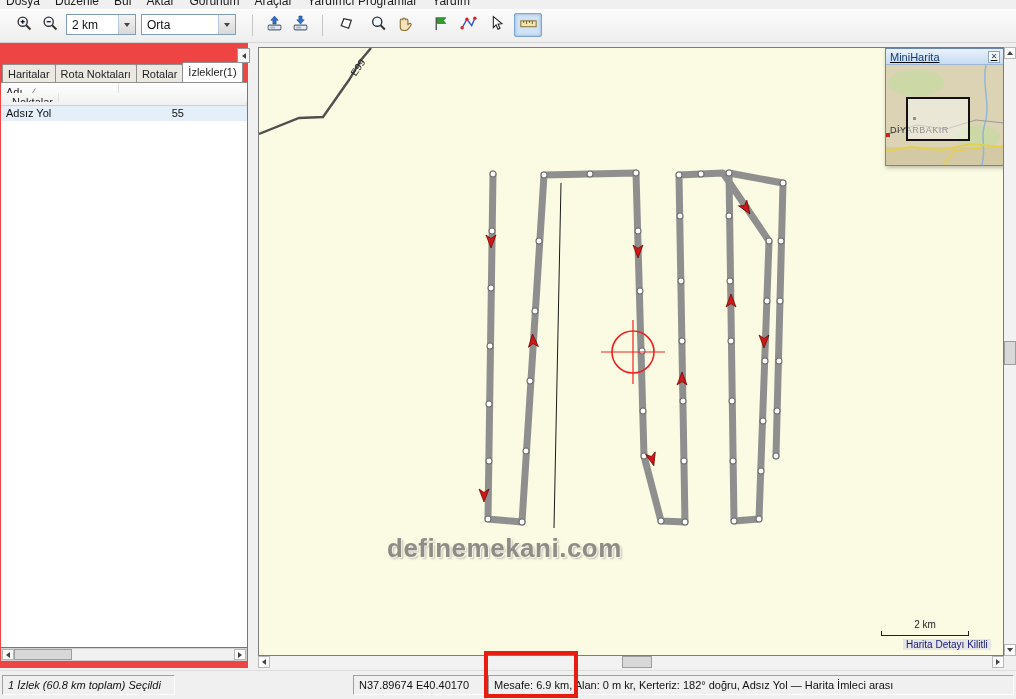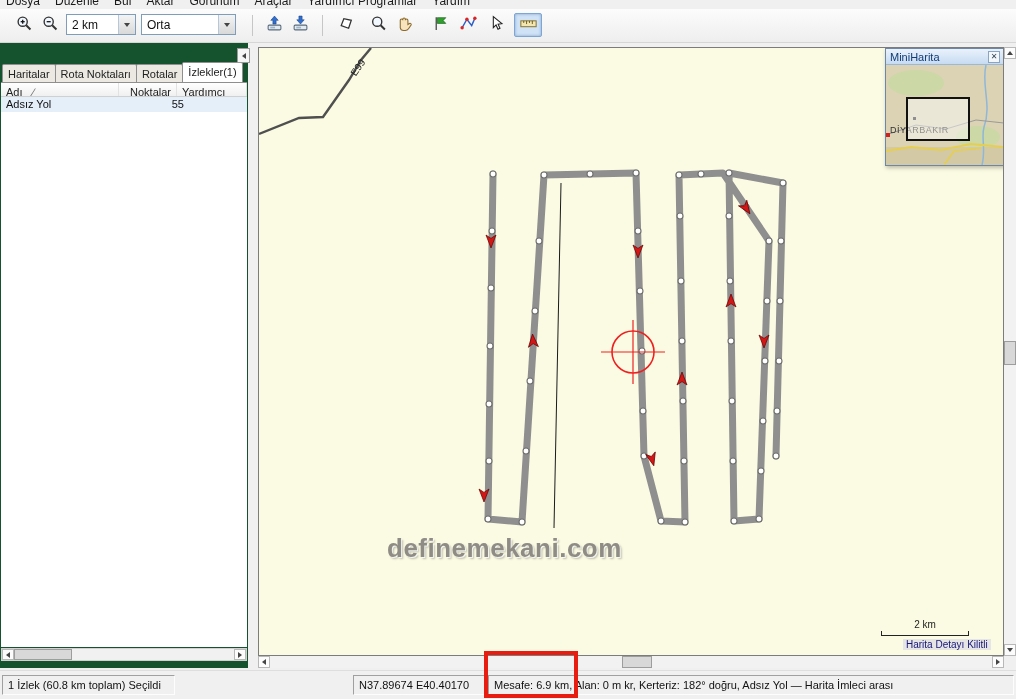--- a/index.html
+++ b/index.html
@@ -21,29 +21,29 @@
   .combo { position:absolute; top:5px; height:21px; background:#fff; border:1px solid #7f9db9; display:flex; align-items:center; }
   .combo-val { flex:1; font-size:12px; padding-left:5px; color:#111; white-space:nowrap; overflow:hidden; }
   .combo-btn { width:17px; height:100%; background:linear-gradient(#f4f4f4,#d9d9d9); border-left:1px solid #b5c7d8;
                display:flex; align-items:center; justify-content:center; }
   .tri-down { width:0; height:0; border-left:3.5px solid transparent; border-right:3.5px solid transparent; border-top:4px solid #444; }
   .tri-up   { width:0; height:0; border-left:3.5px solid transparent; border-right:3.5px solid transparent; border-bottom:4px solid #444; }
   .tri-left { width:0; height:0; border-top:3.5px solid transparent; border-bottom:3.5px solid transparent; border-right:4px solid #444; }
   .tri-right{ width:0; height:0; border-top:3.5px solid transparent; border-bottom:3.5px solid transparent; border-left:4px solid #444; }
 
   
-  .sidebar { position:absolute; left:0; top:43px; width:248px; height:625px; background:#14532d;padding-left:8px; }
+  .sidebar { position:absolute; left:0; top:43px; width:248px; height:625px; background:#ef4444;padding-left:8px; }
   .collapse-btn { position:absolute; left:237px; top:5px; width:13px; height:15px; background:#f6f6f6;
                   border:1px solid #9a9a9a; display:flex; align-items:center; justify-content:center; z-index:3; }
   .tabs { position:absolute; left:2px; top:20px; height:19px; display:flex; align-items:flex-end; }
   .tab { font-size:11px; padding:3px 5px 2px; border:1px solid #8f8f8f; border-bottom:none; background:#ece9e2;
          margin-right:-1px; border-radius:2px 2px 0 0; color:#222; white-space:nowrap; position:relative; }
   .tab.active { background:#fff; z-index:2; padding-bottom:4px; }
   .gridbox { position:absolute; left:1px; top:39px; width:246px; height:565px; background:#fff; border-top:1px solid #8f8f8f; overflow:hidden; }
-  .ghead { display:flex; height:14px; border-bottom:1px solid #d0d0d0; background:linear-gradient(#ffffff,#f0f0f0); font-size:11px; color:#222; }
+  .ghead { display:flex; height:23px; border-bottom:1px solid #d0d0d0; background:linear-gradient(#ffffff,#f0f0f0); font-size:11px; color:#222;flex-direction:column; }
   .gh { padding:3px 5px 0; border-right:1px solid #e2e2e2; white-space:nowrap; overflow:hidden; }
   .gh1 { width:118px; display:flex; }
   .gh2 { width:58px; text-align:right; }
   .gh3 { flex:1; }
   .sortglyph { margin-left:10px; color:#666; }
   .grow { display:flex; height:15px; font-size:11px; background:#e4effa; color:#111;gap:44px; }
   .gc { padding:1px 5px 0; white-space:nowrap; overflow:hidden; }
   .gc1 { width:118px; } .gc2 { width:58px; text-align:right; padding-right:9px; }
   .panel-hscroll { position:absolute; left:1px; top:605px; width:246px; height:13px; background:#f1f1f1;
                    border:1px solid #d2d2d2; display:flex; }
@@ -58,42 +58,42 @@
   .roadlabel { position:absolute; left:90px; top:14px; font-size:10px; color:#222; transform:rotate(-56deg); }
   .watermark { position:absolute; left:128px; top:485px; width:250px; text-align:left; font-size:26px; font-weight:bold;
                color:#8e8c84; letter-spacing:.5px;
                text-shadow:1px 1px 0 rgba(255,255,255,.8), 2px 2px 2px rgba(80,80,80,.35); }
   .scalebar { position:absolute; left:622px; top:571px; width:88px; text-align:center; font-size:10px; color:#222; }
   .scaleline { margin-top:1px; height:5px; border-left:1px solid #222; border-right:1px solid #222; border-bottom:1px solid #222; }
   .locklabel { position:absolute; left:644px; top:591px; background:#e5e5e5; font-size:10px; color:#15157a; padding:0 3px; white-space:nowrap; }
 
   
   .minimap { position:absolute; left:626px; top:0; width:120px; height:118px; border:1px solid #6d87a8;
-             background:#dbd3b4; box-shadow:1px 2px 4px rgba(0,0,0,.25); z-index:5; }
+             background:#dbd3b4; box-shadow:1px 2px 4px rgba(0,0,0,.25); z-index:5;text-decoration:underline; }
   .mm-title { height:16px; background:linear-gradient(#eaf2fb,#c6dbf2); border-bottom:1px solid #9db8d6; font-size:11px;
               color:#123c78; display:flex; align-items:center; padding:0 4px; }
   .mm-close { margin-left:auto; width:12px; height:12px; border:1px solid #8aa4c4; background:#f4f8fc; font-size:8px;
               line-height:10px; text-align:center; color:#345; }
   .mm-body { position:relative; width:118px; height:100px; overflow:hidden; }
   .mm-city { position:absolute; left:4px; top:48px; font-size:9px; color:#333; letter-spacing:.5px; white-space:nowrap;margin-top:12px; }
   .mm-view { position:absolute; left:20px; top:32px; width:64px; height:44px; border:2px solid #111; background:rgba(255,255,255,.45); }
 
   
   .map-hscroll { position:absolute; left:258px; top:656px; width:746px; height:12px; background:#f2f2f2; display:flex; }
   .map-vscroll { position:absolute; left:1004px; top:47px; width:12px; height:609px; background:#f2f2f2; display:flex; flex-direction:column; }
   .map-vscroll .sb-btn { width:100%; height:12px; }
   .h-thumb { position:absolute; left:352px; top:0; width:30px; height:12px; background:#d8d8d8; border:1px solid #9d9d9d; }
   .v-thumb { position:absolute; left:0; top:282px; width:12px; height:24px; background:#d8d8d8; border:1px solid #9d9d9d; }
   .sb-corner { position:absolute; left:1004px; top:656px; width:12px; height:12px; background:#f0f0f0; }
 
   
   .statusbar { position:absolute; left:0; top:670px; width:1016px; height:29px; background:#f0f0f0; border-top:1px solid #dedede; }
   .seg { position:absolute; top:4px; height:20px; border:1px solid; border-color:#a0a0a0 #fdfdfd #fdfdfd #a0a0a0;
          font-size:11px; color:#111; padding:3px 4px 0 5px; white-space:nowrap; overflow:hidden; }
-  .seg1 { left:2px;   width:173px; }
+  .seg1 { left:2px;   width:173px;font-style:italic; }
   .seg2 { left:178px; width:172px; }
   .seg3 { left:353px; width:132px; }
   .seg4 { left:488px; width:526px; }
 
   
   .annotation { position:absolute; left:484px; top:651px; width:94px; height:47px; border:4px solid #e81d12;
                 z-index:99; pointer-events:none; }
 </style>
 </head>
 <body>

